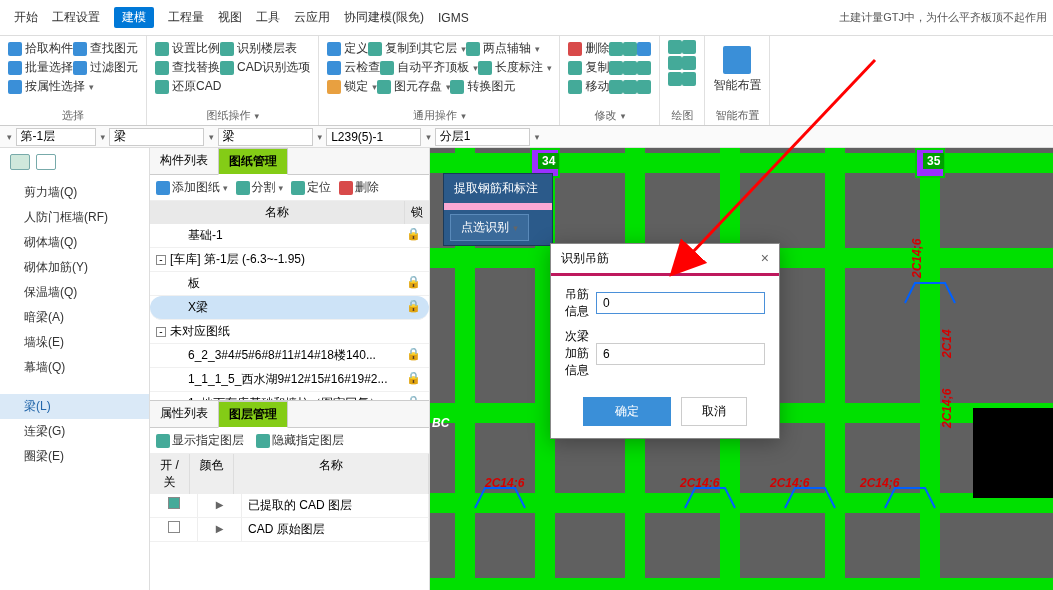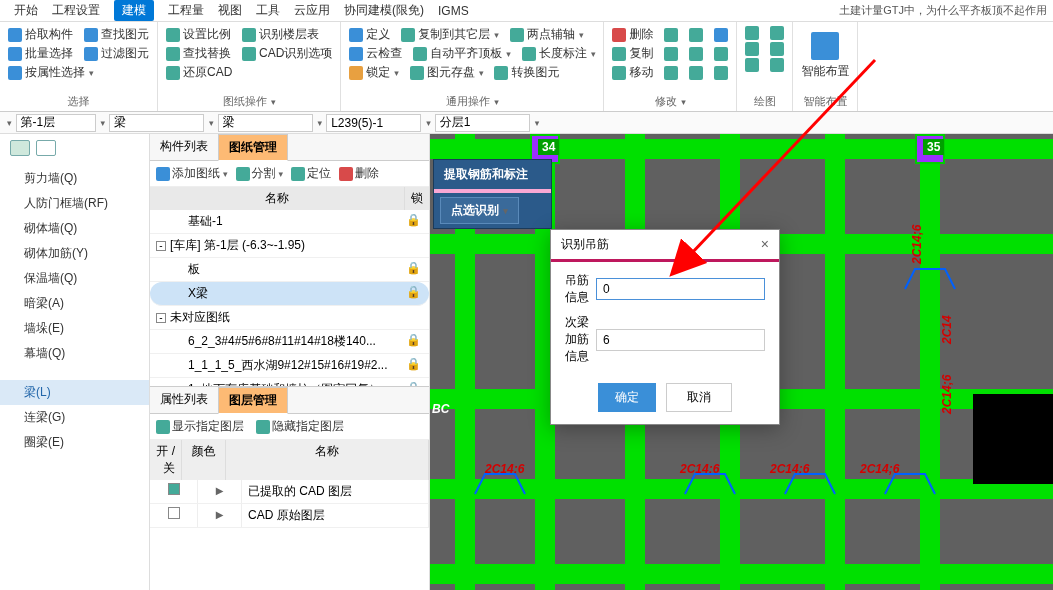--- a/index.html
+++ b/index.html
@@ -1,26 +1,26 @@
 <!DOCTYPE html>
 <html><head>
 <meta charset="utf-8">
 <style>
   * { box-sizing: border-box; margin: 0; padding: 0; }
   body { font-family: "Microsoft YaHei", sans-serif; font-size: 12px; background: #f0f0f0; width: 1053px; height: 590px; overflow: hidden; position: relative; }
-  .menu-bar { display: flex; height: 22px; align-items: center; background: #fff; border-bottom: 1px solid #ddd; gap: 14px; padding: 0 14px; position: relative; }
+  .menu-bar { display: flex; height: 36px; align-items: center; background: #fff; border-bottom: 1px solid #ddd; gap: 14px; padding: 0 14px; position: relative; }
   .menu-item { cursor: pointer; font-size: 12px; color: #333; }
   .menu-item.active { background: #0078d7; color: #fff; padding: 2px 8px; border-radius: 2px; }
   .menu-right { position: absolute; right: 6px; font-size: 11px; color: #555; }
 
   .ribbon { display: flex; height: 90px; background: #fff; border-bottom: 1px solid #ccc; }
   .ribbon-group { border-right: 1px solid #e0e0e0; padding: 4px 8px 2px 8px; display: flex; flex-direction: column; justify-content: space-between; }
   .ribbon-group-title { font-size: 11px; color: #666; text-align: center; padding-top: 2px; }
   .ribbon-rows { display: flex; flex-direction: column; gap: 2px; }
-  .ribbon-row { display: flex; gap: 11px; align-items: center; }
+  .ribbon-row { display: flex; gap: 0; align-items: center; }
   .ribbon-btn { display: flex; align-items: center; gap: 3px; font-size: 12px; color: #333; cursor: pointer; white-space: nowrap; }
   .ribbon-icon { width: 14px; height: 14px; display: inline-block; background: #4a9; border-radius: 2px; }
   .icon-blue { background: #3a8fd8; }
   .icon-red { background: #d84a4a; }
   .icon-orange { background: #e8a040; }
   .dd { font-size: 9px; color: #666; margin-left: 1px; }
 
   .secondary-bar { display: flex; height: 22px; align-items: center; background: #fafafa; border-bottom: 1px solid #ddd; gap: 4px; padding: 0 6px; }
   .sel { border: 1px solid #ccc; font-size: 12px; height: 18px; padding: 0 4px; background: #fff; }
   .sel.w1 { width: 80px; }
@@ -30,40 +30,40 @@
   .left-panel { width: 150px; background: #fff; border-right: 1px solid #ddd; display: flex; flex-direction: column; }
   .left-nav { flex: 1; overflow: auto; padding: 4px 0; }
   .left-nav .nav-item { padding: 4px 24px; font-size: 12px; color: #333; cursor: pointer; }
   .left-nav .nav-item.sel-item { background: #dae9f7; color: #2266aa; }
   .view-toggle { display: flex; gap: 6px; padding: 6px 10px; }
   .view-toggle .ico { width: 20px; height: 16px; border: 1px solid #7aa; border-radius: 2px; }
 
   .mid-panel { width: 280px; background: #fff; border-right: 1px solid #ddd; display: flex; flex-direction: column; }
   .tab-header { display: flex; border-bottom: 1px solid #ccc; background: #f7f7f7; }
   .tab { padding: 4px 10px; font-size: 12px; cursor: pointer; }
-  .tab.active { background: #fdba74; font-weight: bold; border: 1px solid #ccc; border-bottom: 1px solid #fff; margin-bottom: -1px; }
+  .tab.active { background: #84cc16; font-weight: bold; border: 1px solid #ccc; border-bottom: 1px solid #fff; margin-bottom: -1px; }
   .mid-toolbar { display: flex; gap: 8px; padding: 4px 6px; border-bottom: 1px solid #eee; }
   .mid-tool { display: flex; align-items: center; gap: 2px; font-size: 12px; color: #333; cursor: pointer; }
   .tree-area { flex: 0 0 200px; overflow: auto; border-bottom: 1px solid #ccc; }
   .tree-header { display: flex; background: #e9e9e9; font-size: 12px; }
   .tree-header .colA { flex: 1; text-align: center; padding: 3px; border-right: 1px solid #ddd; }
   .tree-header .colB { width: 24px; text-align: center; padding: 3px; }
   .tree-row { display: flex; padding: 3px 6px; border-bottom: 1px solid #f0f0f0; font-size: 12px; cursor: pointer; }
   .tree-row .txt { flex: 1; white-space: nowrap; overflow: hidden; text-overflow: ellipsis; }
   .tree-row.sel-row { background: #cde3f7; border-radius: 12px; }
   .tree-row .lock { width: 18px; text-align: center; color: #4a9; }
   .indent2 { padding-left: 32px; }
   .expander { display: inline-block; width: 10px; height: 10px; border: 1px solid #888; text-align: center; line-height: 8px; font-size: 10px; margin-right: 4px; }
 
   .prop-panel { flex: 1; display: flex; flex-direction: column; }
   .prop-toolbar { display: flex; gap: 12px; padding: 4px 6px; border-bottom: 1px solid #eee; font-size: 12px; }
   .layer-grid { flex: 1; }
   .layer-head { display: flex; background: #eee; font-size: 12px; }
   .layer-head div { padding: 3px 6px; border-right: 1px solid #ddd; }
-  .layer-head .c1 { width: 32px; text-align: right; }
+  .layer-head .c1 { width: 40px; text-align: center; }
   .layer-head .c2 { width: 44px; text-align: center; }
   .layer-head .c3 { flex: 1; text-align: center; }
   .layer-row { display: flex; font-size: 12px; border-bottom: 1px solid #f0f0f0; }
   .layer-row div { padding: 3px 6px; border-right: 1px solid #eee; }
   .layer-row .c1 { width: 48px; text-align: center; }
   .layer-row .c2 { width: 44px; text-align: center; }
   .layer-row .c3 { flex: 1; }
   .chk { width: 12px; height: 12px; border: 1px solid #888; display: inline-block; }
   .chk.on { background: #4a9; }
   .tri { font-size: 10px; color: #666; }
@@ -72,33 +72,33 @@
   .beam-h { position: absolute; height: 20px; background: #00e000; }
   .beam-v { position: absolute; width: 20px; background: #00e000; }
   .col-node { position: absolute; width: 30px; height: 30px; background: #9b30ff; border: 2px solid #00d000; }
   .num-box { position: absolute; background: #00a000; color: #fff; font-size: 12px; padding: 1px 4px; font-weight: bold; }
   .beam-label { position: absolute; color: #d40000; font-size: 12px; font-weight: bold; font-style: italic; }
   .beam-label.rot { transform: rotate(-90deg); transform-origin: left top; }
   .beam-detail { position: absolute; }
 
   .popup { position: absolute; background: #2b5a8a; color: #fff; border: 1px solid #1a3a5a; z-index: 20; font-size: 12px; }
   .popup-header { padding: 6px 10px; background: #2b5a8a; }
-  .popup-btn-row { padding: 4px 6px; border-top: 4px solid #f9a8d4; }
+  .popup-btn-row { padding: 4px 6px; border-top: 7px solid #f9a8d4; }
   .popup-select { background: #3a6a9a; color: #fff; padding: 4px 10px; border: 1px solid #5a8aba; cursor: pointer; display: inline-block; }
 
   .dialog { position: absolute; background: #fff; border: 1px solid #888; box-shadow: 0 4px 20px rgba(0,0,0,0.3); z-index: 30; width: 230px; }
   .dialog-title-bar { display: flex; justify-content: space-between; padding: 6px 10px; font-size: 12px; border-bottom: 3px solid #be185d; }
   .dialog-close { cursor: pointer; color: #666; font-size: 14px; }
   .dialog-body { padding: 10px 14px; }
   .form-row { display: flex; align-items: center; margin-bottom: 8px; }
   .form-row label { width: 70px; font-size: 12px; text-align: left; }
   .form-row input { flex: 1; border: 1px solid #4a90d9; padding: 3px 6px; font-size: 12px; }
   .form-row input.plain { border: 1px solid #ccc; }
   .dialog-buttons { display: flex; justify-content: center; gap: 10px; padding: 0 14px 12px 14px; }
-  .btn-primary { background: #3a8fd8; color: #fff; border: none; padding: 5px 17px; cursor: pointer; font-size: 12px; }
+  .btn-primary { background: #3a8fd8; color: #fff; border: none; padding: 5px 32px; cursor: pointer; font-size: 12px; }
   .btn-default { background: #fff; border: 1px solid #ccc; padding: 5px 20px; cursor: pointer; font-size: 12px; }
 
   .arrow-svg { position: absolute; z-index: 40; pointer-events: none; }
 </style>
 </head>
 <body>
 
 <div class="menu-bar">
   <span class="menu-item">开始</span>
   <span class="menu-item">工程设置</span>
@@ -505,21 +505,21 @@
       </svg>
     <svg class="beam-detail" style="left:450px;top:335px;width:60px;height:30px;">
         <polyline points="5,25 15,5 45,5 55,25" stroke="#0060ff" stroke-width="2" fill="none"></polyline>
       </svg>
     <svg class="beam-detail" style="left:470px;top:130px;width:60px;height:30px;">
         <polyline points="5,25 15,5 45,5 55,25" stroke="#0060ff" stroke-width="2" fill="none"></polyline>
       </svg>
 
     <div style="position:absolute;right:0;top:260px;width:80px;height:90px;background:#000;"></div>
 
-    <div class="popup" style="left:3px;top:25px;width:119px;font-weight:bold;">
+    <div class="popup" style="left:13px;top:25px;width:110px;">
       <div class="popup-header">提取钢筋和标注</div>
       <div class="popup-btn-row">
         <span class="popup-select"><span>点选识别</span> <span class="dd">▾</span></span>
       </div>
     </div>
 
     <div class="dialog" style="left:120px;top:95px;">
       <div class="dialog-title-bar">
         <span>识别吊筋</span>
         <span class="dialog-close">×</span>

